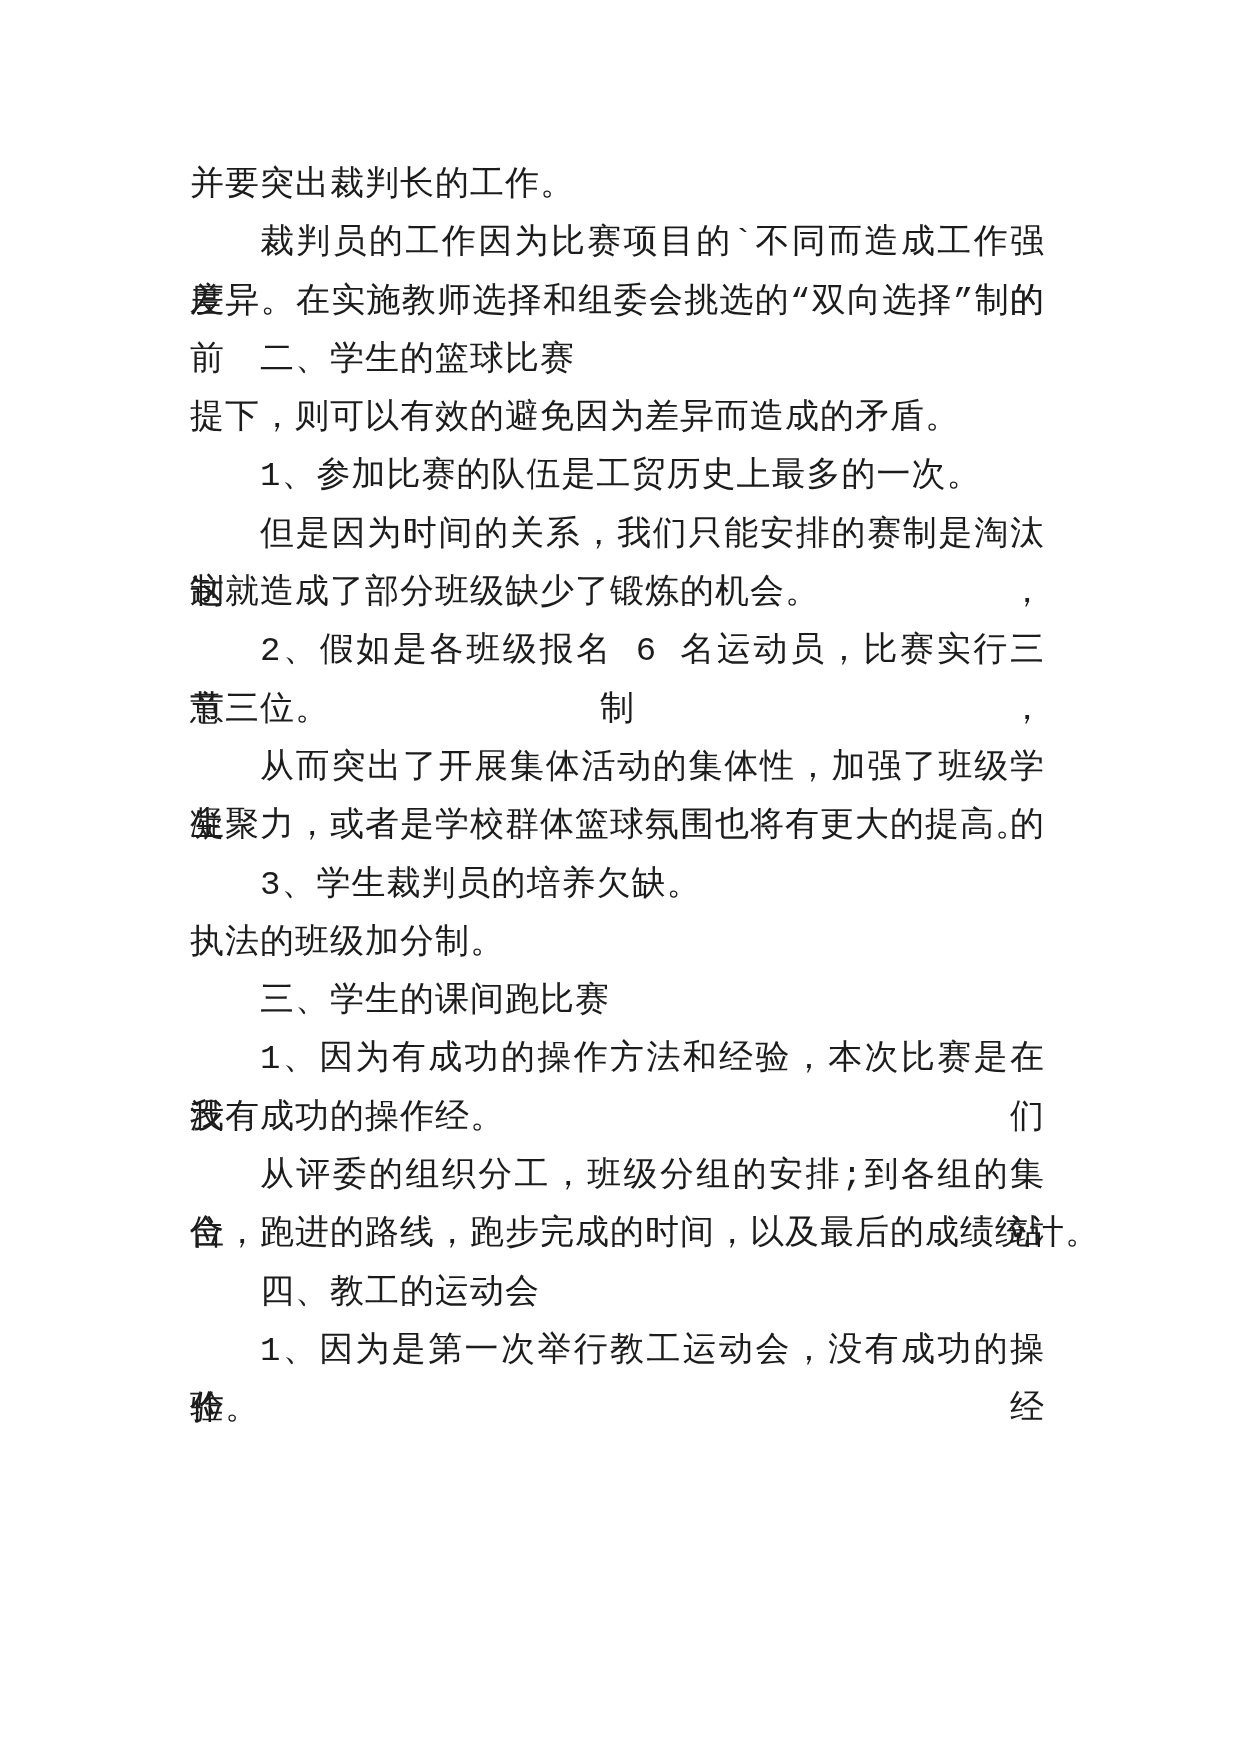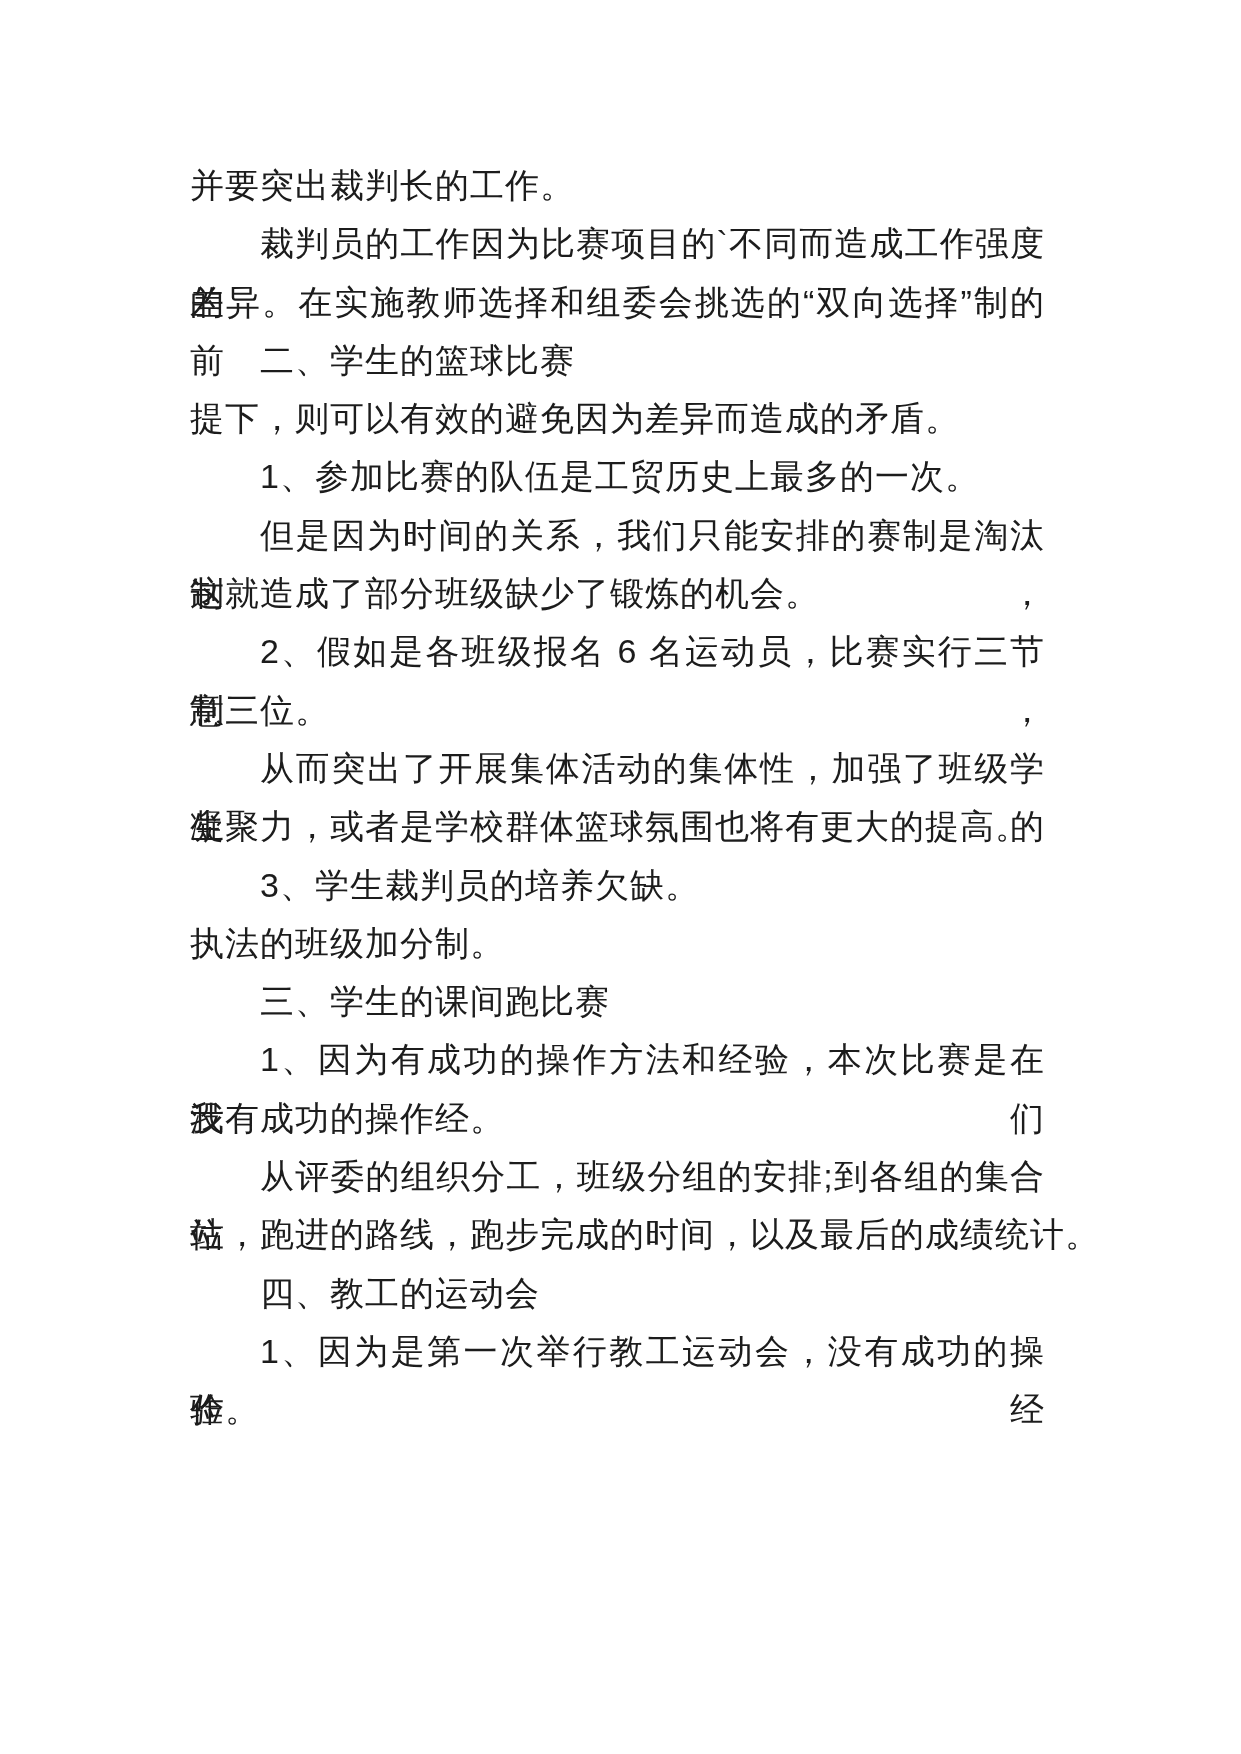--- a/index.html
+++ b/index.html
@@ -8,21 +8,21 @@
     background: #ffffff;
     width: 1241px;
     height: 1754px;
     overflow: hidden;
   }
   .page {
     position: relative;
     width: 1241px;
     height: 1365px;
     background: #ffffff;
-    font-family: Liberation Sans, sans-serif;
+    font-family: Liberation Mono, monospace;
     color: #1c1c1c;
   }
   .text-block {
     position: absolute;
     top: 156px;
     left: 190px;
     width: 855px;
   }
   .line {
     margin: 0;

